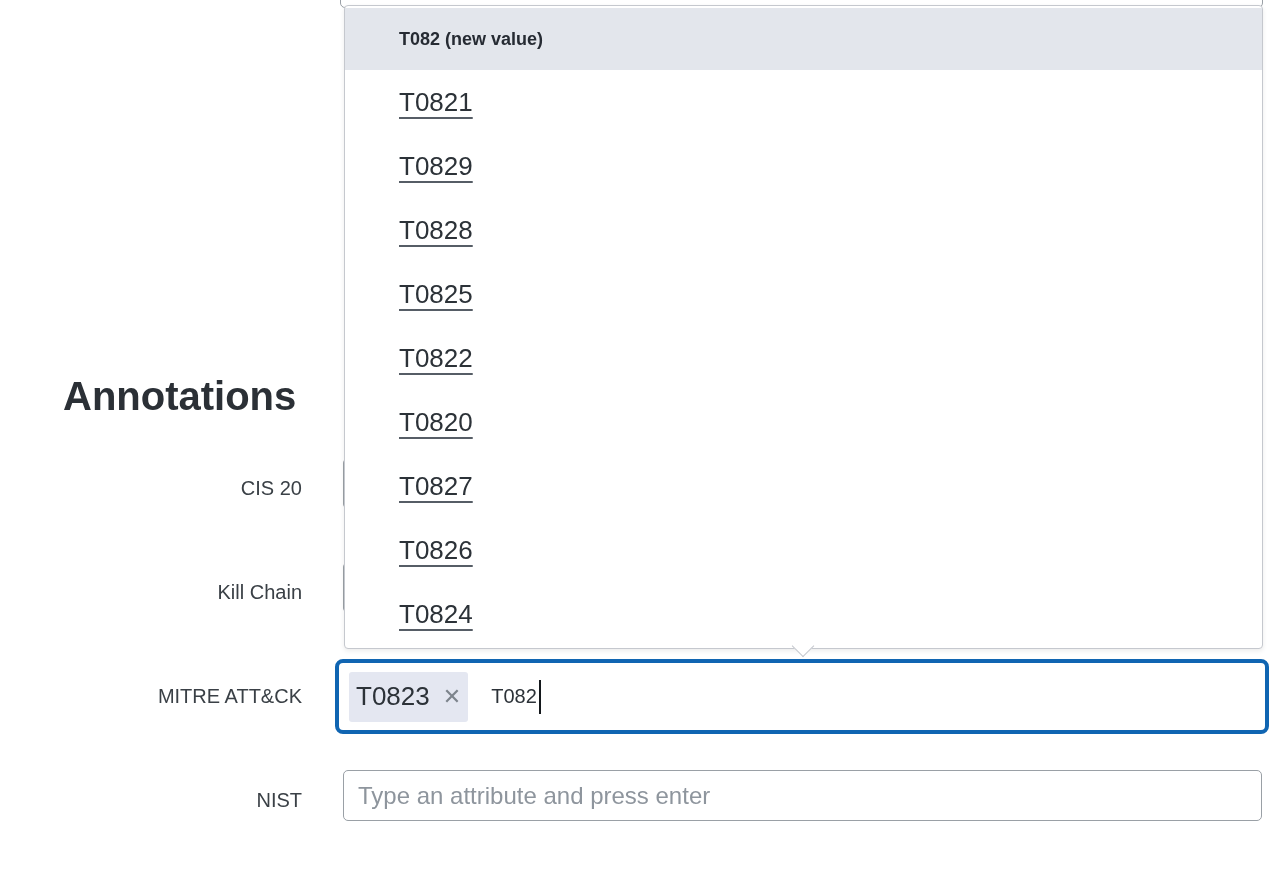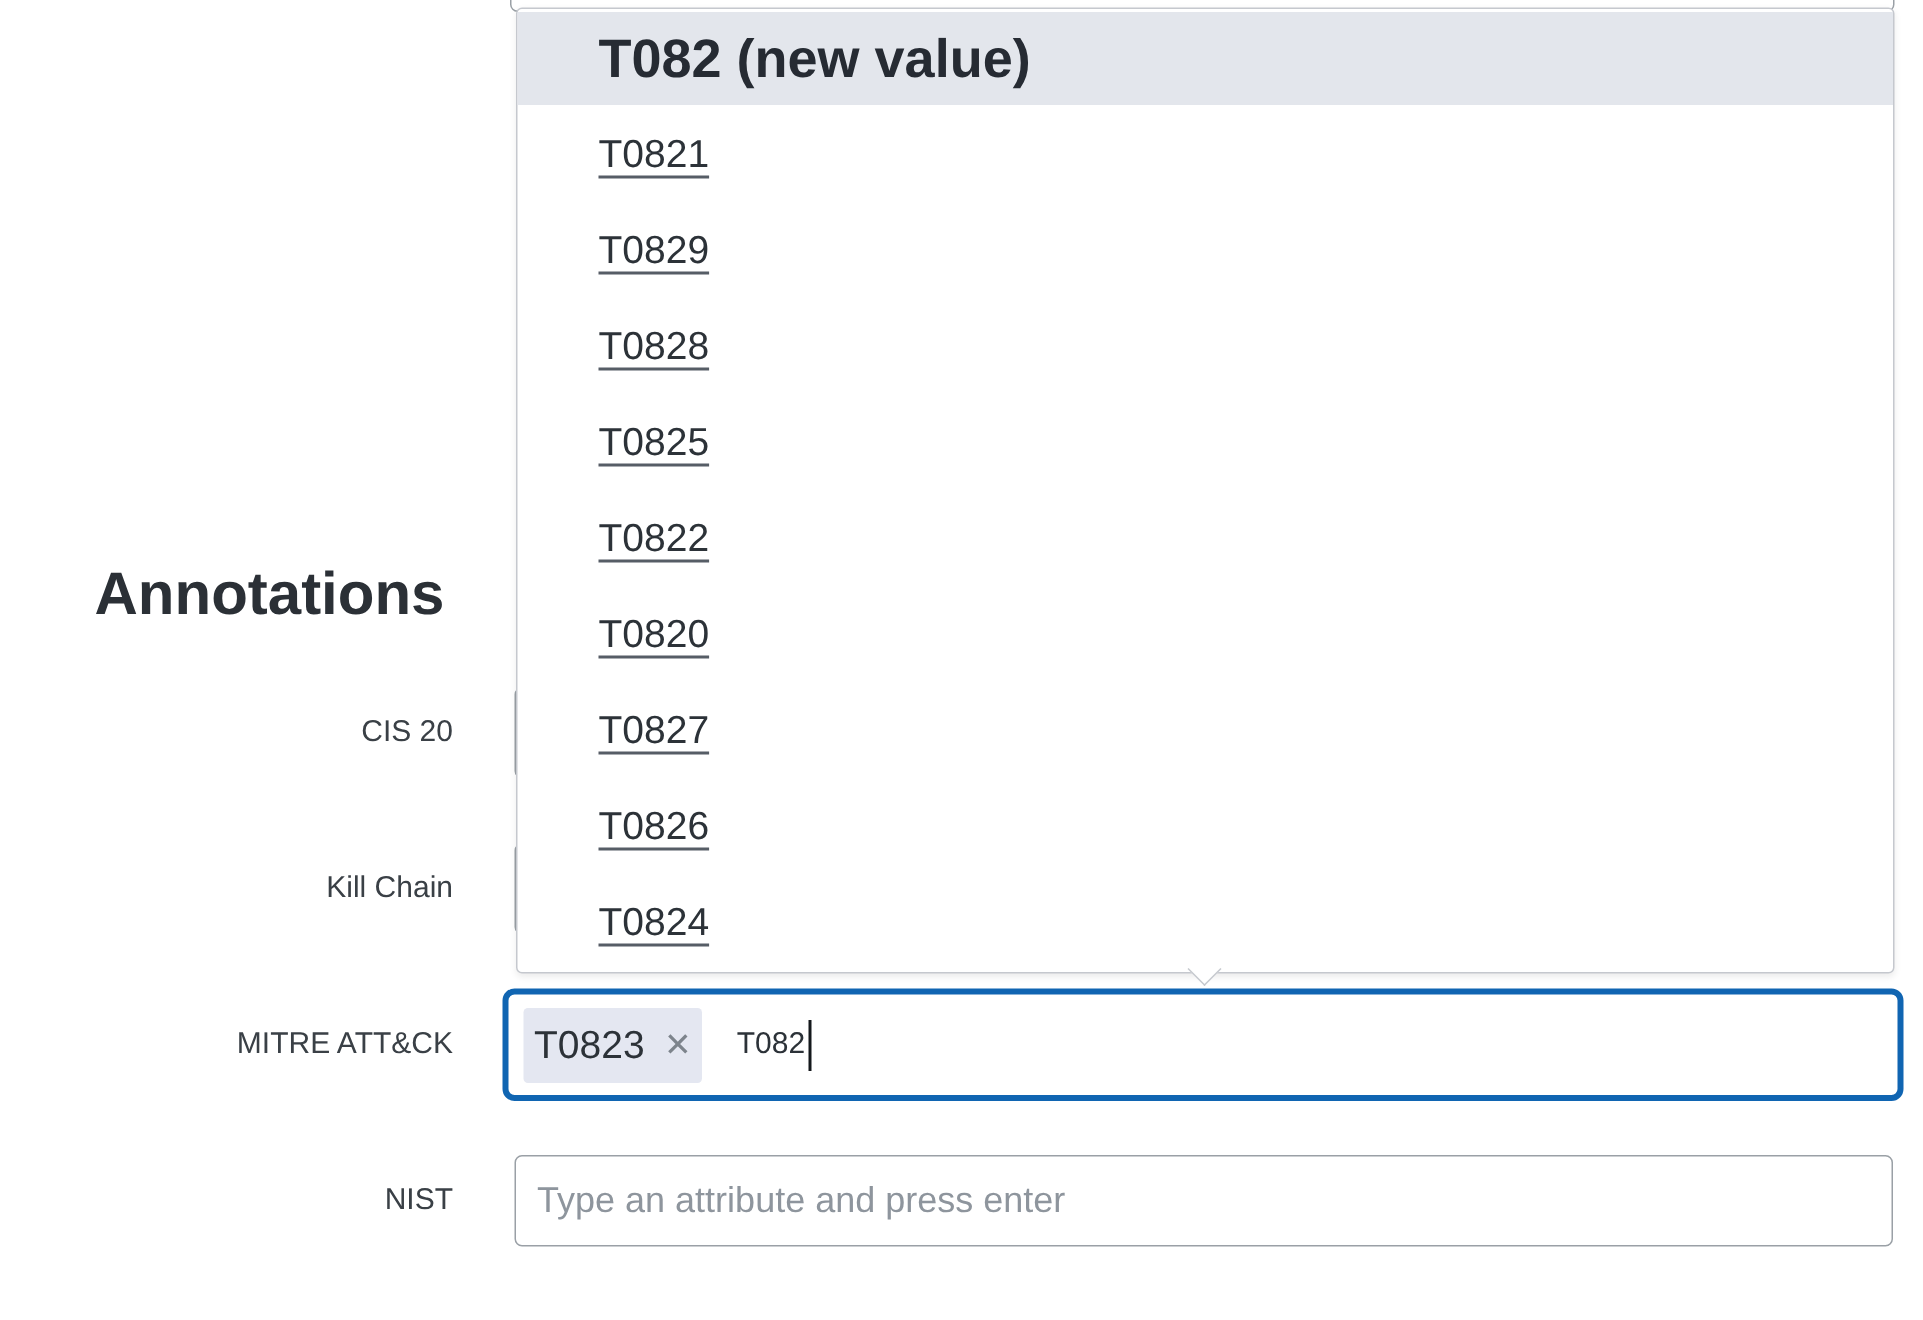--- a/index.html
+++ b/index.html
@@ -20,21 +20,21 @@
     position:absolute; left:0; width:302px; text-align:right;
     font-size:20px; line-height:32px; color:var(--label_text, #3a4046);
   }
   .row-label.cis20 { top:472px; }
   .row-label.killchain { top:576px; }
   .row-label.mitre { top:680px; }
   .row-label.nist { top:784px; }
 
   
   .text-input {
-    position:absolute; left:343px; width:919px; height:61px;
+    position:absolute; left:343px; width:919px; height:51px;
     border:1px solid var(--input_border, #9aa0a6); border-radius:5px;
     background:#fff; display:flex; align-items:center; padding:0 14px;
   }
   .text-input input {
     width:100%; border:none; outline:none; background:transparent;
     font-family:"Liberation Sans", sans-serif; font-size:24px; color:#2c3238;
   }
   .text-input input::placeholder { color:var(--placeholder_text, #8e959d); opacity:1; }
   .input-stub { top:-52px; height:60px; left:340px; width:923px; }
   .input-cis20 { top:458px; z-index:1; }
@@ -66,21 +66,21 @@
   
   .dropdown {
     position:absolute; left:344px; top:5px; width:919px; height:644px;
     background:#fff; border:1px solid var(--panel_border, #c5c8ce);
     border-radius:4px; z-index:10;
     box-shadow:0 2px 5px rgba(0,0,0,0.08);
   }
   .dd-highlight {
     margin-top:2px; height:62px; line-height:62px; padding-left:54px;
     background:var(--highlight_bg, #e3e6ec);
-    font-size:36px; font-weight:bold; color:#262b33; cursor:pointer;
+    font-size:18px; font-weight:bold; color:#262b33; cursor:pointer;
   }
   .dd-item {
     height:64px; line-height:64px; padding-left:54px; cursor:pointer;
   }
   .dd-link {
     font-size:26px; color:var(--option_text, #2c3238);
     text-decoration:underline; text-decoration-thickness:2px;
     text-underline-offset:6px; text-decoration-color:#565d66;
   }
   .dd-notch {

